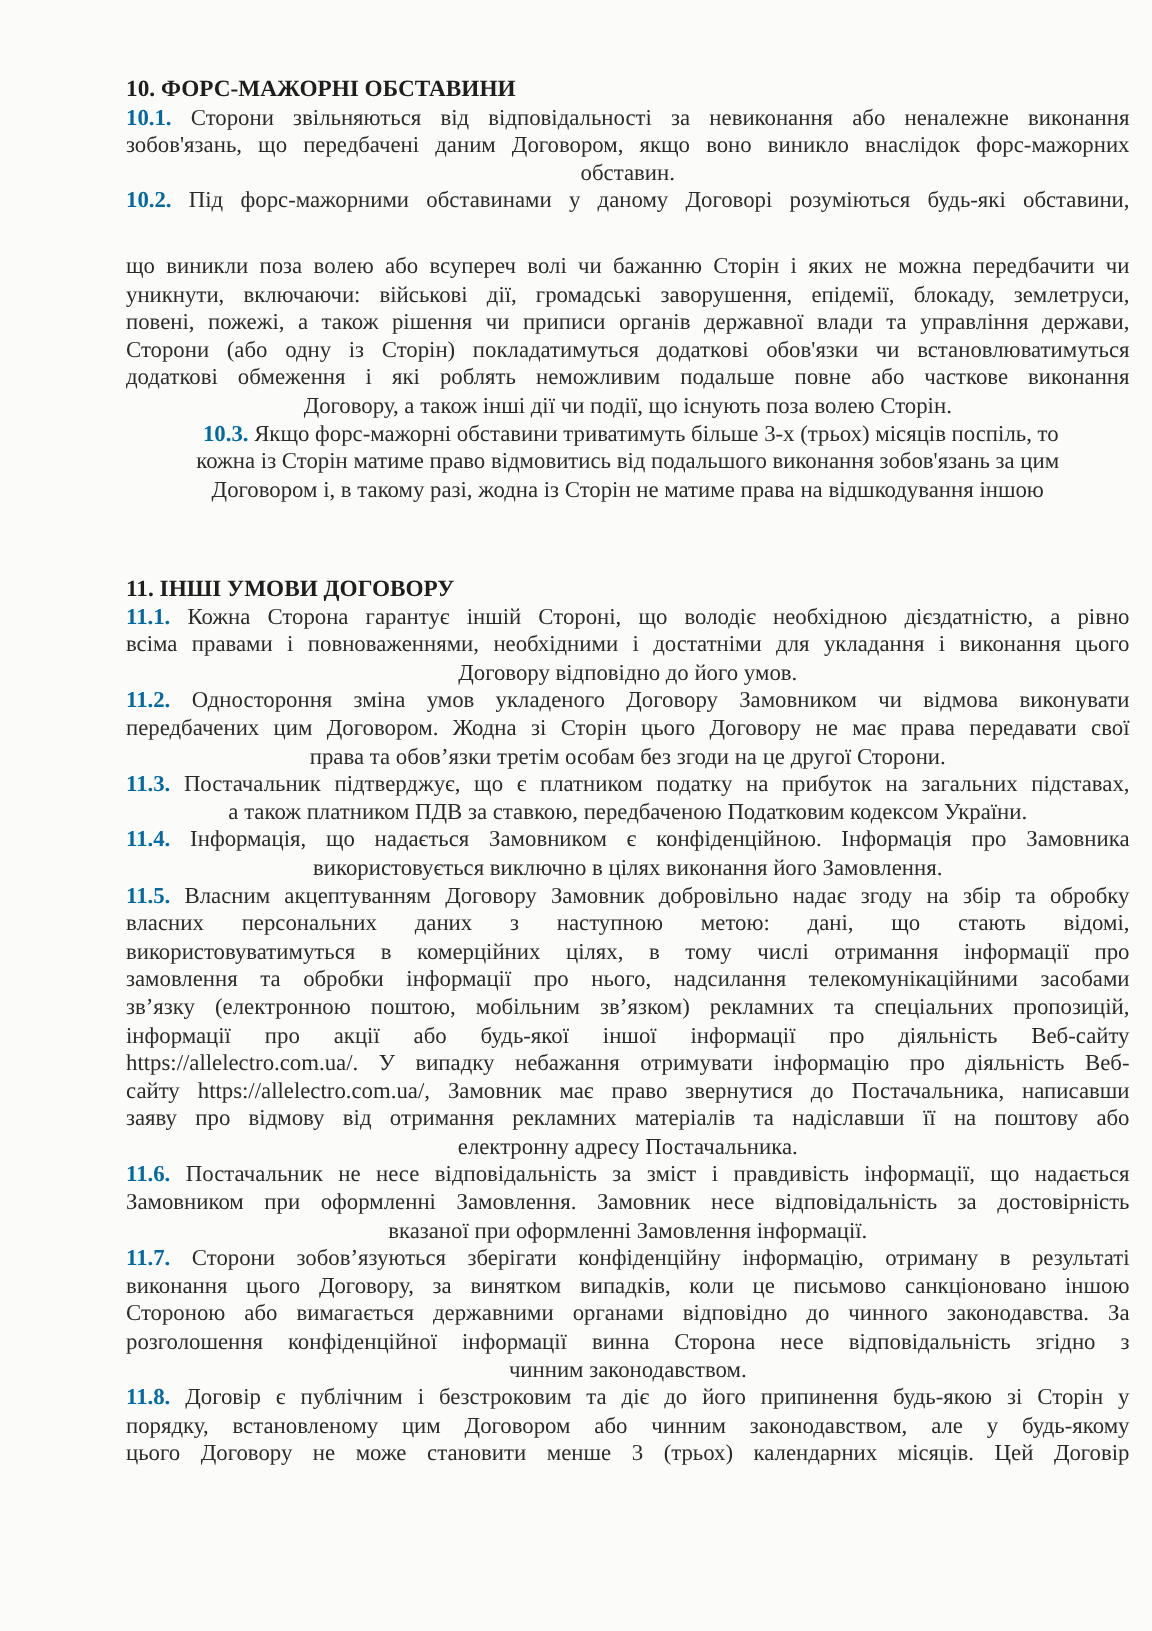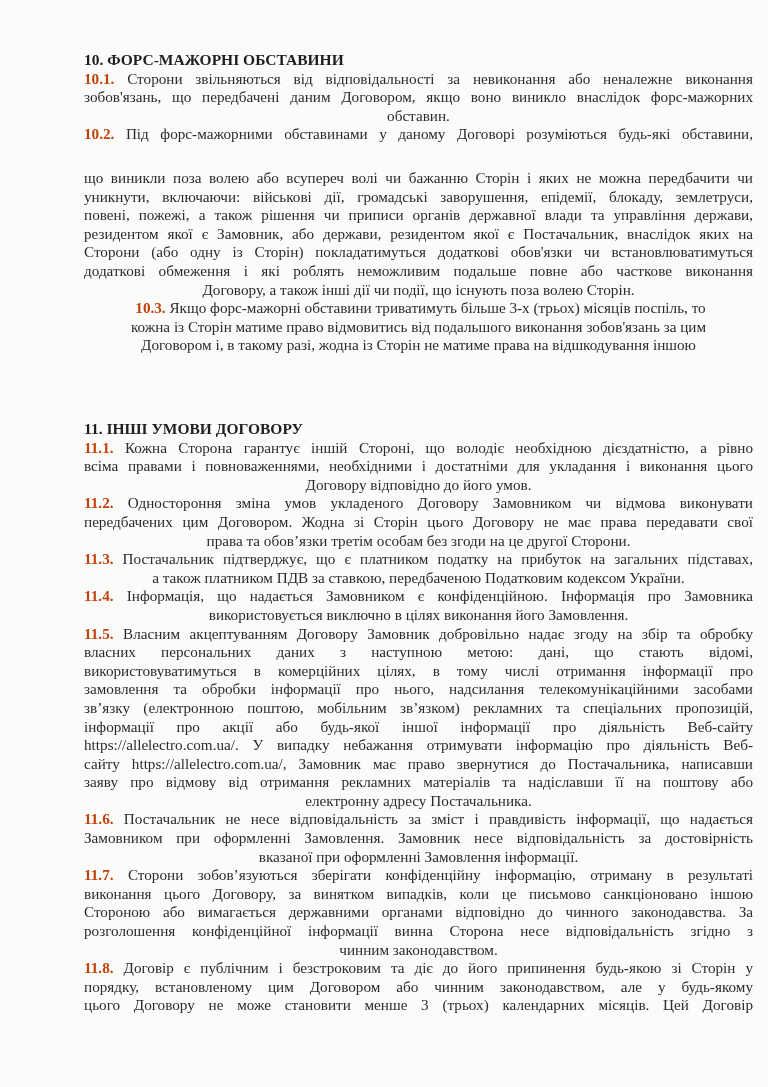--- a/index.html
+++ b/index.html
@@ -5,29 +5,29 @@
   html, body { margin: 0; padding: 0; }
   body {
     width: 768px; height: 1087px; overflow: hidden;
     background: #fbfbf9;
     font-family: "Liberation Serif", "DejaVu Serif", serif;
     color: #2b2b2b;
   }
   .page { position: relative; width: 696px; height: 1087px; }
   .section { position: absolute; left: 84px; width: 669px; }
   #sec10 { top: 51px; }
-  #sec11 { top: 384px; margin-top: 36px; }
+  #sec11 { top: 384px; }
   .heading { font-weight: bold; font-size: 15.5px; line-height: 18.6px; color: #1e1e1e; height: 18.6px; }
   .line {
     font-size: 15.2px; line-height: 18.6px; height: 18.6px;
     white-space: nowrap; overflow: visible;
   }
   .line.j { text-align: justify; text-align-last: justify; }
   .line.l { text-align: center; }
-  .num { font-weight: bold; color: #c2410c; font-family: Liberation Serif, serif; }
+  .num { font-weight: bold; color: #0369a1; font-family: Liberation Serif, serif; }
   .indent { padding-left: 4px; }
 </style>
 </head>
 <body>
 
 <div class="page">
 
   <div class="section" id="sec10">
     <div class="heading">10. ФОРС-МАЖОРНІ ОБСТАВИНИ</div>
 
@@ -35,21 +35,20 @@
       <div class="line j" style="white-space: normal;"><span class="num">10.1.</span> <span>Сторони звільняються від відповідальності за невиконання або неналежне виконання</span></div>
       <div class="line j" style="white-space: normal;">зобов'язань, що передбачені даним Договором, якщо воно виникло внаслідок форс-мажорних</div>
       <div class="line l">обставин.</div>
     </div>
 
     <div>
       <div class="line j" style="white-space: normal;"><span class="num">10.2.</span> <span>Під форс-мажорними обставинами у даному Договорі розуміються будь-які обставини,</span></div>
       <div class="line j" style="white-space: normal; margin-top: 25px;">що виникли поза волею або всупереч волі чи бажанню Сторін і яких не можна передбачити чи</div>
       <div class="line j" style="white-space: normal;">уникнути, включаючи: військові дії, громадські заворушення, епідемії, блокаду, землетруси,</div>
       <div class="line j" style="white-space: normal;">повені, пожежі, а також рішення чи приписи органів державної влади та управління держави,</div>
-      <div class="line j" style="white-space: normal;">резидентом якої є Замовник, або держави, резидентом якої є Постачальник, внаслідок яких на</div>
       <div class="line j" style="white-space: normal;">Сторони (або одну із Сторін) покладатимуться додаткові обов'язки чи встановлюватимуться</div>
       <div class="line j" style="white-space: normal;">додаткові обмеження і які роблять неможливим подальше повне або часткове виконання</div>
       <div class="line l">Договору, а також інші дії чи події, що існують поза волею Сторін.</div>
     </div>
 
     <div>
       <div class="line l indent"><span class="num">10.3.</span> <span>Якщо форс-мажорні обставини триватимуть більше 3-х (трьох) місяців поспіль, то</span></div>
       <div class="line l">кожна із Сторін матиме право відмовитись від подальшого виконання зобов'язань за цим</div>
       <div class="line l">Договором і, в такому разі, жодна із Сторін не матиме права на відшкодування іншою</div>
     </div>

